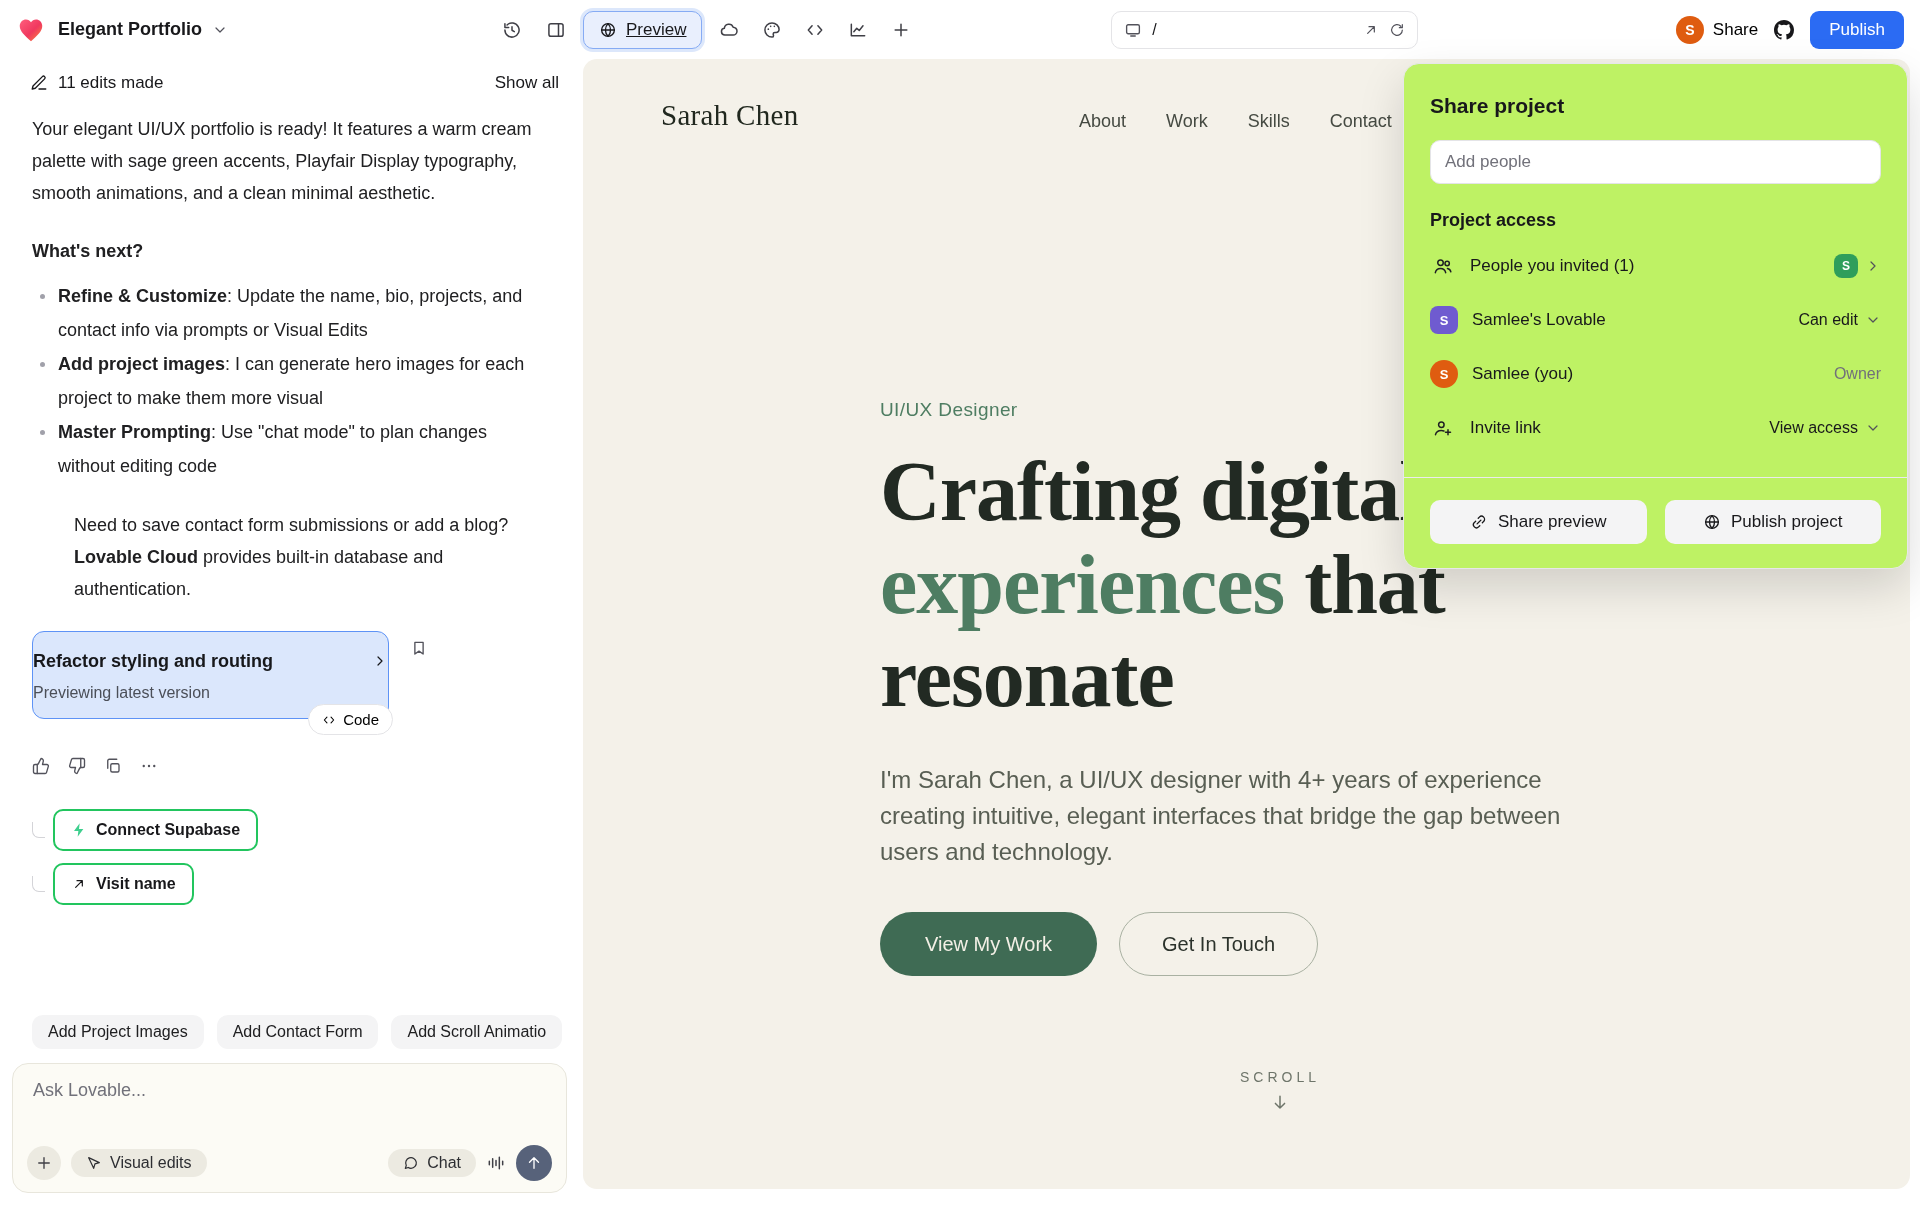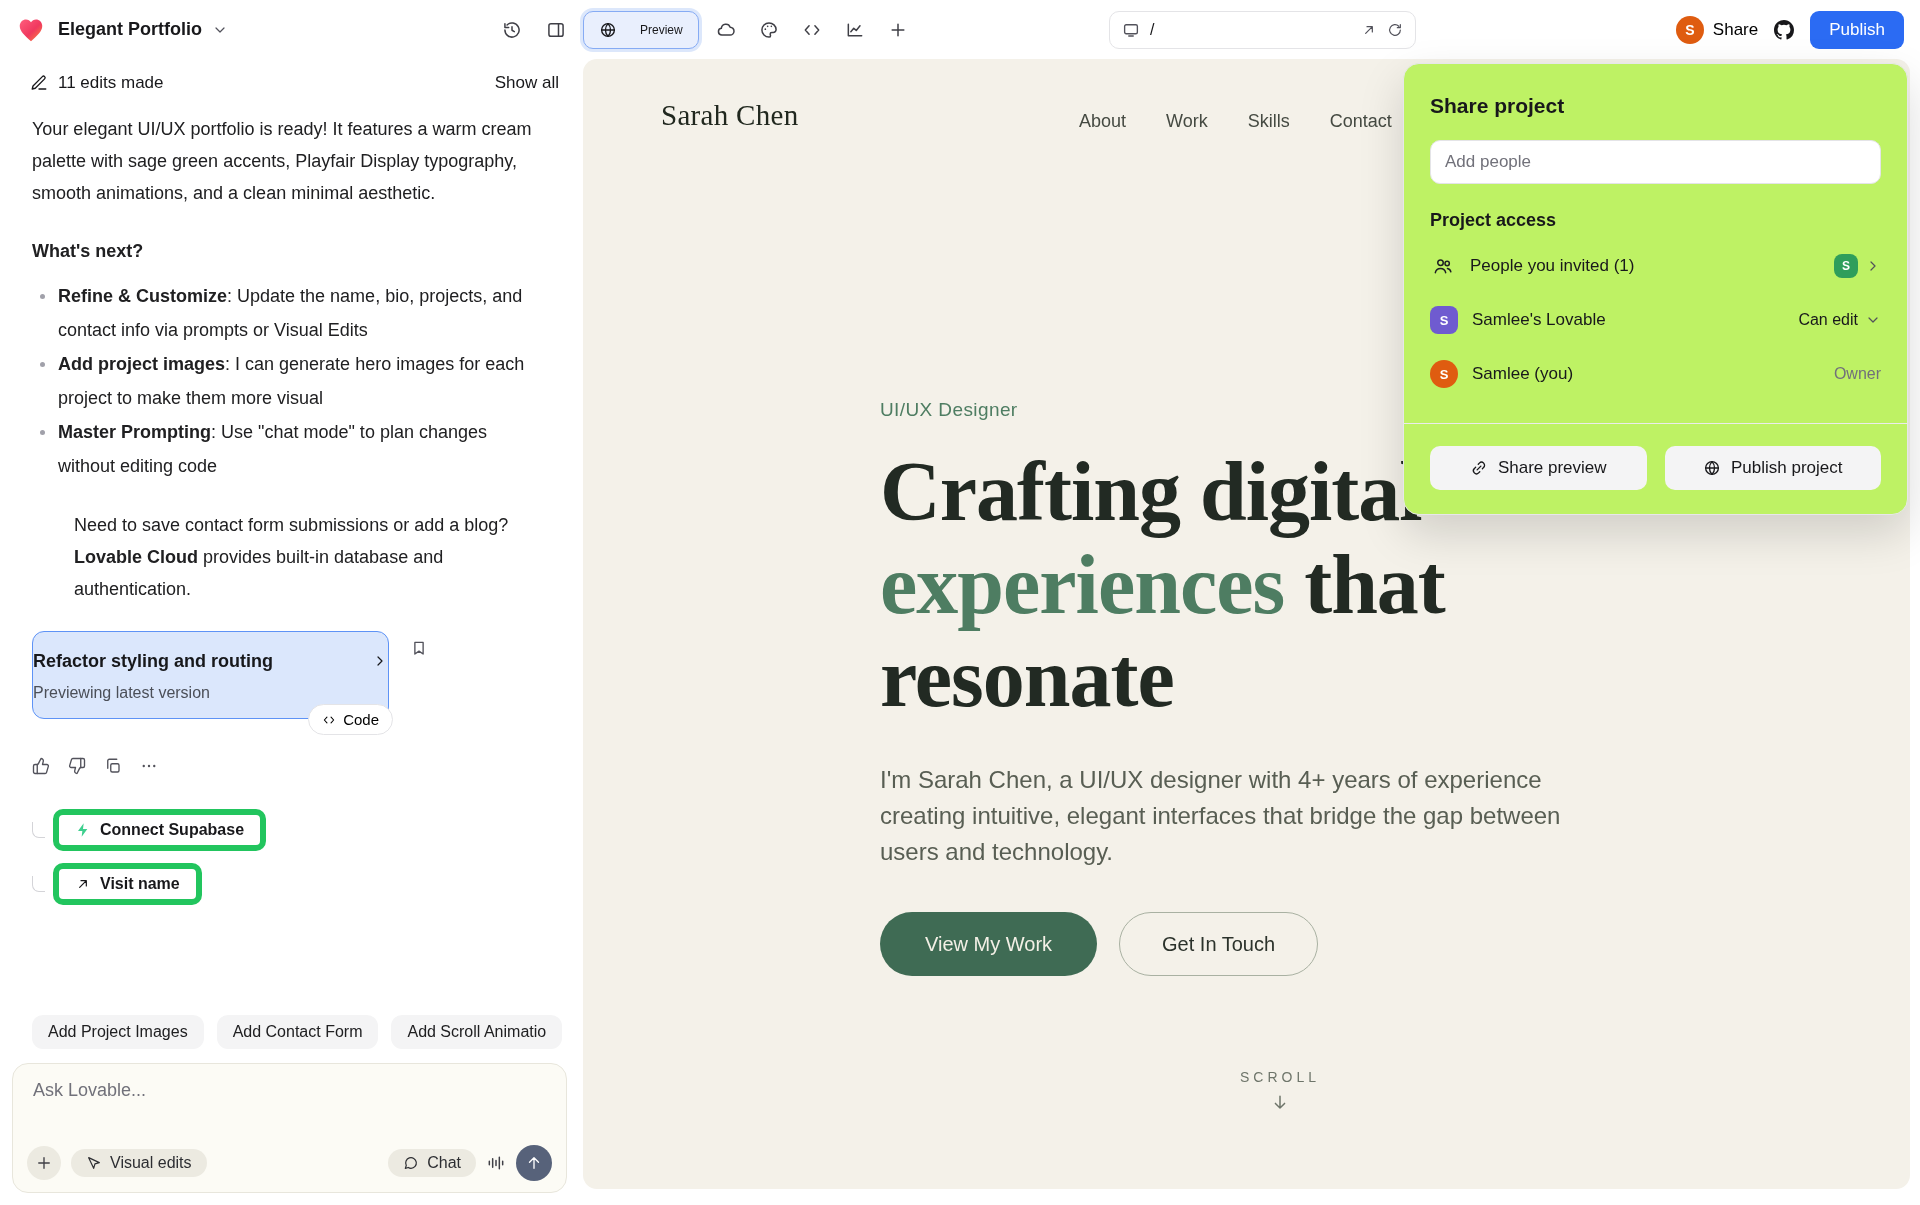--- a/index.html
+++ b/index.html
@@ -15,22 +15,22 @@
 
   
   .topbar { height:59px; display:flex; align-items:center; padding:0 16px; background:#fff; position:relative; z-index:20; }
   .tb-left { width:567px; flex-shrink:0; display:flex; align-items:center; gap:8px; }
   .logo { width:30px; height:30px; }
   .project-name { font-size:18px; font-weight:700; margin-left:4px; white-space:nowrap; }
   .proj-chev { color:#52525b; margin-left:2px; }
   .tb-iconbtns { margin-left:auto; margin-right:8px; display:flex; gap:6px; }
   .iconbtn { width:38px; height:38px; border:none; background:transparent; border-radius:9px;
     display:flex; align-items:center; justify-content:center; color:#3f3f46; }
-  .preview-btn { display:flex; align-items:center; gap:23px; height:38px; padding:0 15px; border-radius:10px;
-    background:#e9effd; border:1px solid #86abf4; box-shadow:0 0 0 3px #dce7fb; font-size:12px; font-weight:500; color:#18181b; }
+  .preview-btn { display:flex; align-items:center; gap:9px; height:38px; padding:0 15px; border-radius:10px;
+    background:#e9effd; border:1px solid #86abf4; box-shadow:0 0 0 3px #dce7fb; font-size:17px; font-weight:500; color:#18181b;text-decoration:underline; }
   .tb-icons2 { display:flex; gap:5px; margin-left:8px; }
   .spacer1 { flex:1; } .spacer2 { flex:1.35; }
   .urlbar { width:307px; height:38px; border:1px solid #e4e4e7; border-radius:10px; background:#fff;
     display:flex; align-items:center; gap:10px; padding:0 12px; color:#52525b; }
   .urlbar .path { flex:1; font-size:16px; color:#18181b; }
   .tb-right { display:flex; align-items:center; gap:14px; }
   .share-btn { display:flex; align-items:center; gap:9px; background:transparent; border:none; font-size:17px; font-weight:500; }
   .avatar-orange { width:28px; height:28px; border-radius:50%; background:#df5c10; color:#fff;
     display:flex; align-items:center; justify-content:center; font-size:14px; font-weight:700; }
   .gh-btn { border:none; background:transparent; color:#18181b; }
@@ -61,21 +61,21 @@
   .bookmark-btn { position:absolute; left:378px; top:8px; border:none; background:transparent; color:#52525b; }
 
   .msg-actions { display:flex; align-items:center; gap:18px; margin-top:38px; color:#52525b; }
   .msg-actions button { border:none; background:transparent; color:#52525b; }
 
   .tool-row { display:flex; align-items:flex-end; margin-top:34px; }
   .tool-row.second { margin-top:12px; }
   .tree-elbow { width:13px; height:16px; border-left:1.5px solid #d4d4d8; border-bottom:1.5px solid #d4d4d8;
     border-bottom-left-radius:7px; margin:0 8px 13px 0; }
   .tool-btn { display:flex; align-items:center; gap:9px; height:42px; padding:0 16px; background:#fff;
-    border:6px solid #22c55e; border-radius:10px; font-size:16px; font-weight:600; color:#18181b; }
+    border:2px solid #22c55e; border-radius:10px; font-size:16px; font-weight:600; color:#18181b; }
 
   .suggestions { margin-top:auto; display:flex; gap:13px; padding:0 0 14px 32px; white-space:nowrap; overflow:hidden; }
   .chip { flex-shrink:0; height:34px; padding:0 16px; border:none; background:#f4f4f5; border-radius:11px;
     font-size:16px; font-weight:500; color:#202022; display:flex; align-items:center; }
 
   .composer { margin:0 16px 0 12px; height:130px; background:#fcfbf5; border:1px solid #e8e6dc; border-radius:16px;
     position:relative; padding:16px 20px; }
   .composer-input { width:100%; border:none; outline:none; background:transparent; font-size:18px; color:#18181b; }
   .composer-input::placeholder { color:#71717a; }
   .composer-controls { position:absolute; left:14px; right:14px; bottom:11px; display:flex; align-items:center; gap:10px; }
@@ -483,20 +483,38 @@
     </div>
 
     <div class="sm-row">
       <span class="sm-avatar rd av-orange2">S</span>
       <span class="sm-label">Samlee (you)</span>
       <span class="sm-right">
           <span class="muted">Owner</span>
         </span>
     </div>
 
+    <div class="sm-row">
+      <span class="sm-row-icon">
+        <svg class="ic20 stroke" viewBox="0 0 24 24">
+            <circle cx="10" cy="8" r="3.3"></circle>
+            <path d="M3 20c.7-3.3 3.4-5 7-5 1.1 0 2.2.2 3.1.5"></path>
+            <path d="M18 14v6M15 17h6"></path>
+          </svg>
+      </span>
+      <span class="sm-label">Invite link</span>
+      <span class="sm-right">
+        <span>View access</span>
+        <span class="chev">
+          <svg class="ic16 stroke" viewBox="0 0 24 24">
+              <path d="M6 9l6 6 6-6"></path>
+            </svg>
+        </span>
+      </span>
+    </div>
   </div>
 
 
   <div class="sm-divider"></div>
 
   <div class="sm-footer">
     <button class="sm-footbtn">
       <span>
         <svg class="ic18 stroke" viewBox="0 0 24 24">
             <path d="M9.5 14.5l5-5"></path>

